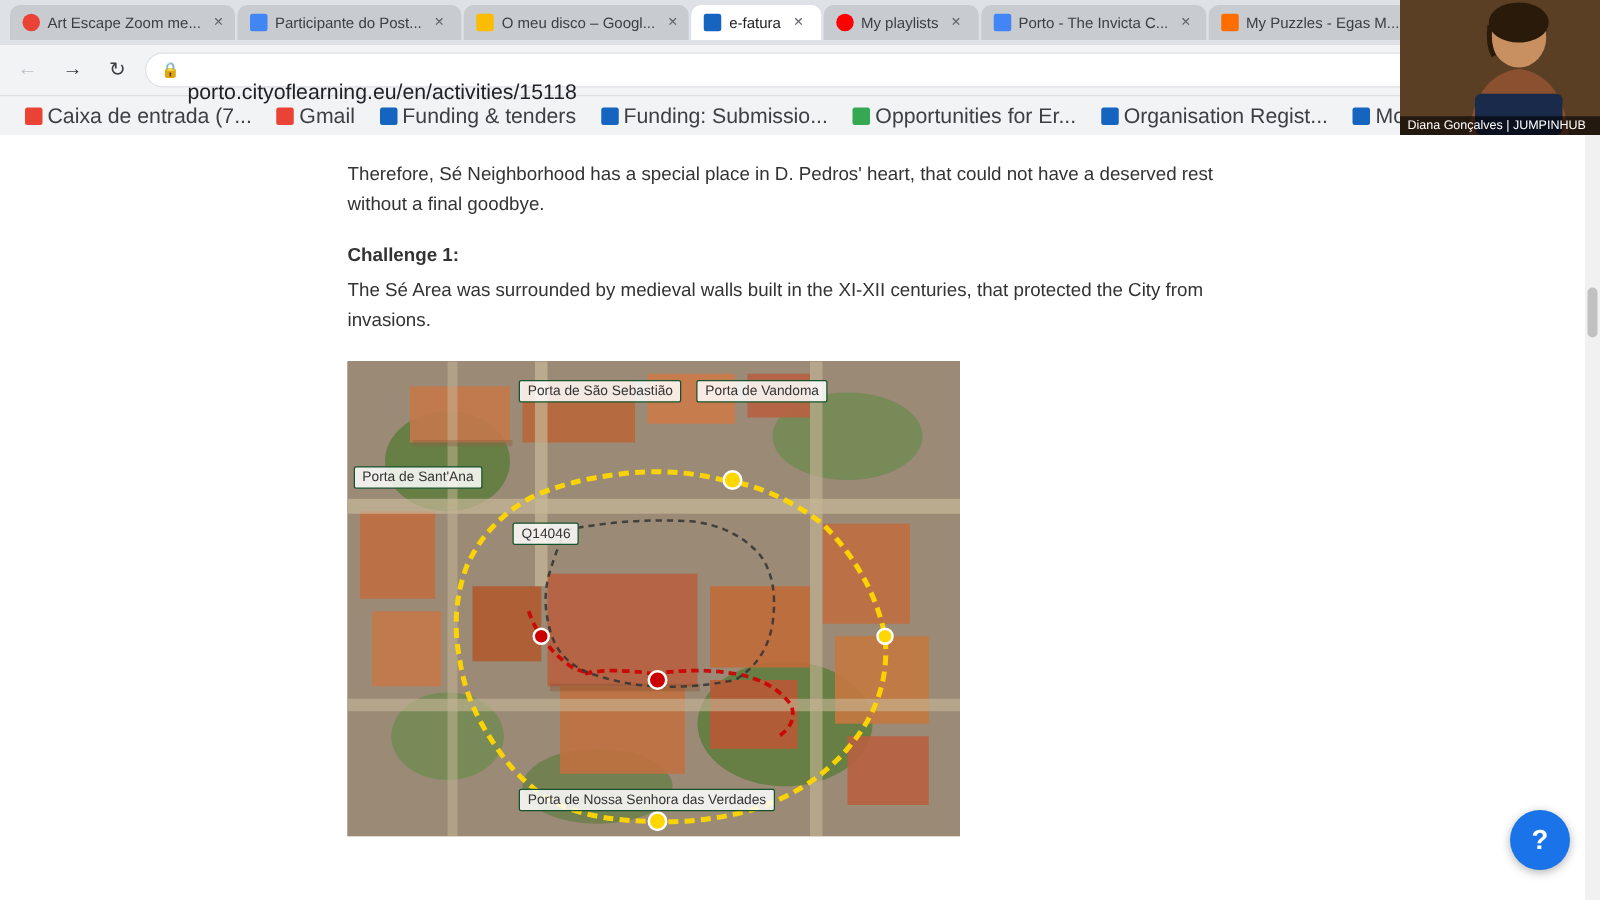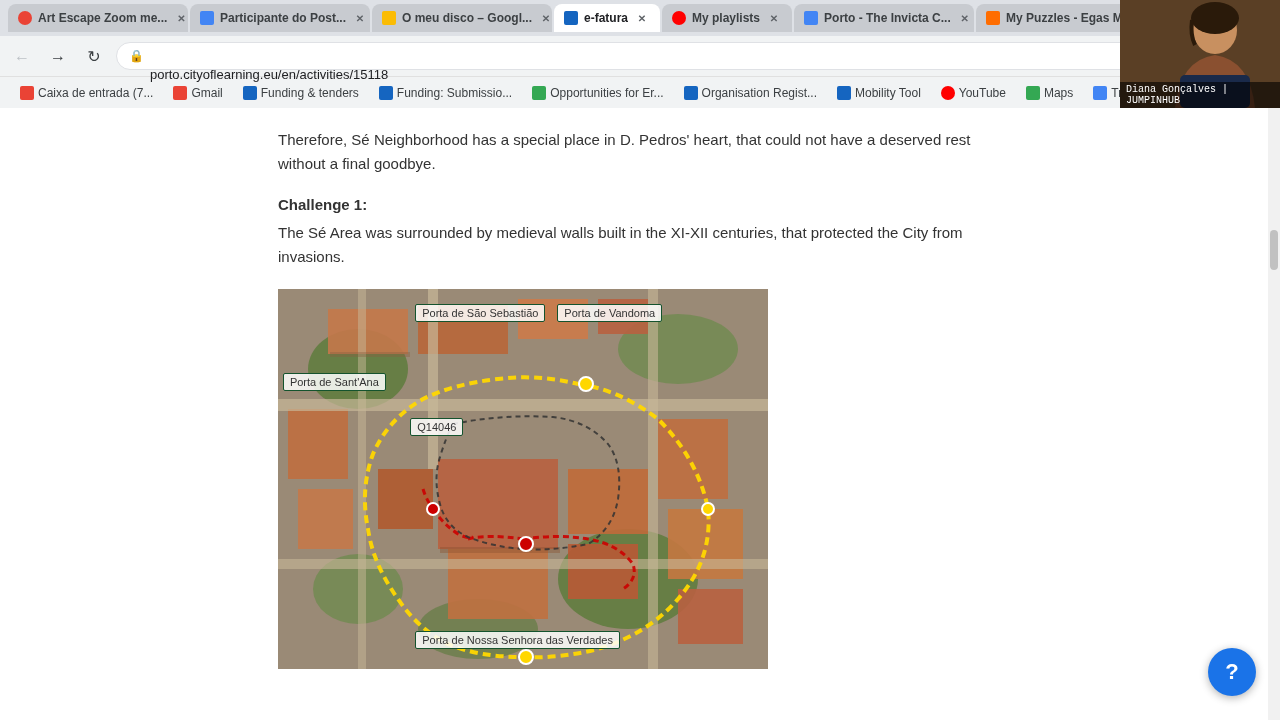--- a/index.html
+++ b/index.html
@@ -24,21 +24,20 @@
       padding: 0 10px;
       border-radius: 8px 8px 0 0;
       font-size: 12px;
       max-width: 180px;
       overflow: hidden;
       white-space: nowrap;
       text-overflow: ellipsis;
       cursor: pointer;
       gap: 6px;
       position: relative;
-      font-weight: bold;
     }
     .tab.active {
       background: #fff;
       color: #202124;
     }
     .tab.inactive {
       background: #c8cbd0;
       color: #3c4043;
     }
     .tab-favicon {
@@ -98,21 +97,21 @@
       background: #fff;
       border-radius: 14px;
       display: flex;
       align-items: center;
       padding: 0 12px;
       font-size: 13px;
       color: #202124;
       border: 1px solid #dfe1e5;
       gap: 6px;
     }
-    .url-text { flex: 1; font-size: 13px; color: #202124; margin-top: 36px; }
+    .url-text { flex: 1; font-size: 17px; color: #202124; margin-top: 36px; }
     .addr-action-btn {
       width: 28px; height: 28px;
       display: flex; align-items: center; justify-content: center;
       border-radius: 50%; cursor: pointer; color: #5f6368; font-size: 14px;
     }
 
     
     .bookmarks-bar {
       display: flex;
       align-items: center;
@@ -123,21 +122,21 @@
       border-top: 1px solid #e0e0e0;
       overflow: hidden;
     }
     .bookmark-item {
       display: flex;
       align-items: center;
       gap: 4px;
       padding: 3px 8px;
       border-radius: 4px;
       cursor: pointer;
-      font-size: 12px;
+      font-size: 17px;
       color: #3c4043;
       white-space: nowrap;
     }
     .bookmark-favicon {
       width: 14px;
       height: 14px;
       border-radius: 2px;
       flex-shrink: 0;
     }
 
@@ -269,21 +268,20 @@
     }
     .video-label {
       position: absolute;
       bottom: 0;
       left: 0;
       background: rgba(0,0,0,0.6);
       color: #fff;
       font-size: 10px;
       padding: 2px 6px;
       width: 100%;
-      font-family: Liberation Mono, monospace;
     }
 
     
     .fav-gmail { background: #EA4335; }
 
     
     .fav-round { border-radius: 50%; }
   </style>
 </head>
 <body>

